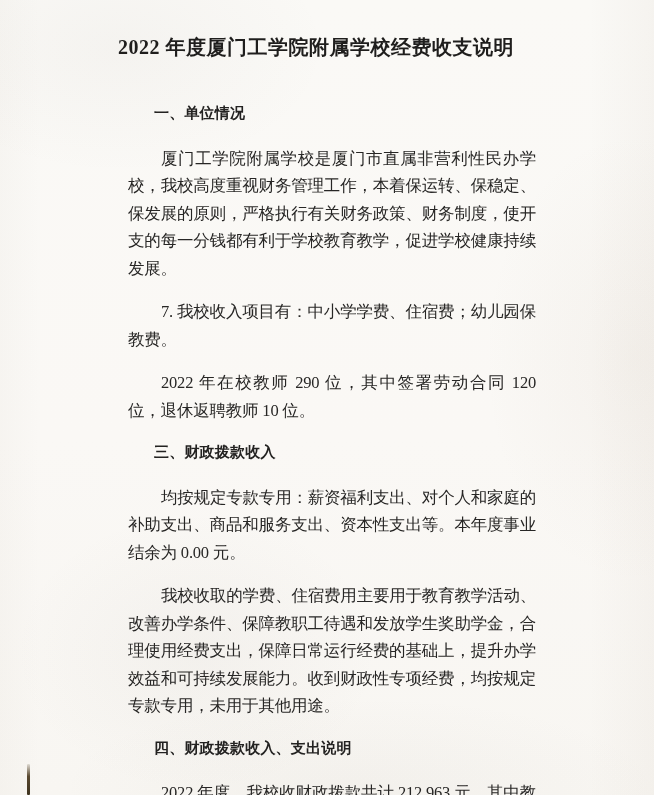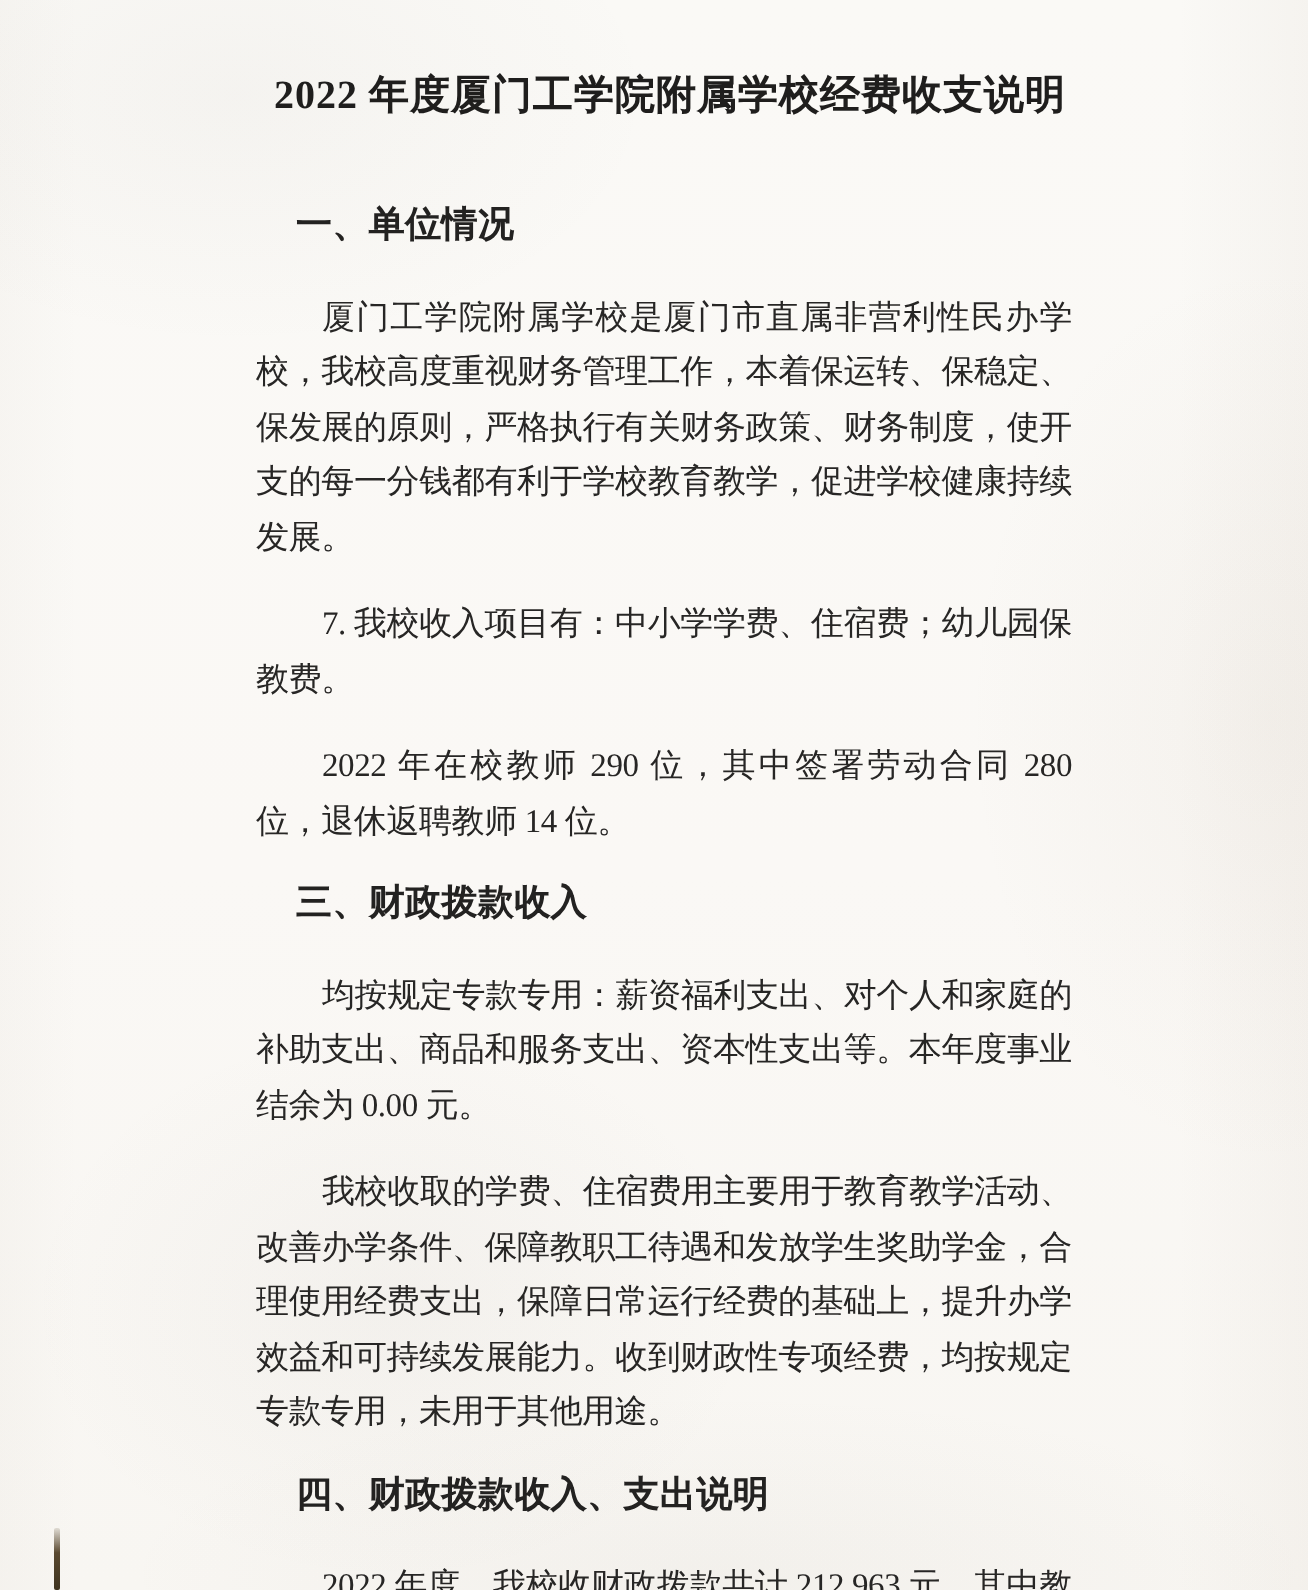--- a/index.html
+++ b/index.html
@@ -26,31 +26,30 @@
   }
   .content {
     position: absolute;
     left: 112px;
     top: 34px;
     width: 440px;
   }
   .doc-title {
     margin: 0 0 40px 0;
     padding-left: 6px;
-    text-align: center;
     font-size: 20px;
     font-weight: bold;
     letter-spacing: 0.5px;
     color: #1f1e1d;
     white-space: nowrap;
   }
   .sec-heading {
-    margin: 0;
+    margin: 12px;
     font-family: Liberation Mono, monospace; 
-    font-size: 18px;
+    font-size: 15px;
     font-weight: bold;
     line-height: 27.5px;
     color: #232221;
     text-indent: 2em;
     letter-spacing: 0.2px;
   }
   .para {
     margin: 16px;
     font-size: 16.5px;
     line-height: 27.5px;
@@ -74,21 +73,21 @@
 </head>
 <body>
 
 <div class="page">
   <div class="content">
     <h1 class="doc-title">2022 年度厦门工学院附属学校经费收支说明</h1>
     <div>
         <h2 class="sec-heading">一、单位情况</h2>
         <p class="para">厦门工学院附属学校是厦门市直属非营利性民办学校，我校高度重视财务管理工作，本着保运转、保稳定、保发展的原则，严格执行有关财务政策、财务制度，使开支的每一分钱都有利于学校教育教学，促进学校健康持续发展。</p>
         <p class="para">7. 我校收入项目有：中小学学费、住宿费；幼儿园保教费。</p>
-        <p class="para">2022 年在校教师 290 位，其中签署劳动合同 280 位，退休返聘教师 14 位。</p>
+        <p class="para">2022 年在校教师 290 位，其中签署劳动合同 120 位，退休返聘教师 10 位。</p>
         <h2 class="sec-heading">三、财政拨款收入</h2>
         <p class="para">均按规定专款专用：薪资福利支出、对个人和家庭的补助支出、商品和服务支出、资本性支出等。本年度事业结余为 0.00 元。</p>
         <p class="para">我校收取的学费、住宿费用主要用于教育教学活动、改善办学条件、保障教职工待遇和发放学生奖助学金，合理使用经费支出，保障日常运行经费的基础上，提升办学效益和可持续发展能力。收到财政性专项经费，均按规定专款专用，未用于其他用途。</p>
         <h2 class="sec-heading">四、财政拨款收入、支出说明</h2>
         <p class="para">2022 年度，我校收财政拨款共计 212,963 元。其中教师节慰问金收入 164,400 元，普高体质培优奖金 48,563 元；财政补助支出 212,963 元，其中教师节慰问金 164,400 元，普高体质培</p>
       </div>
   </div>
   <div class="fold-artifact"></div>
 </div>
 

